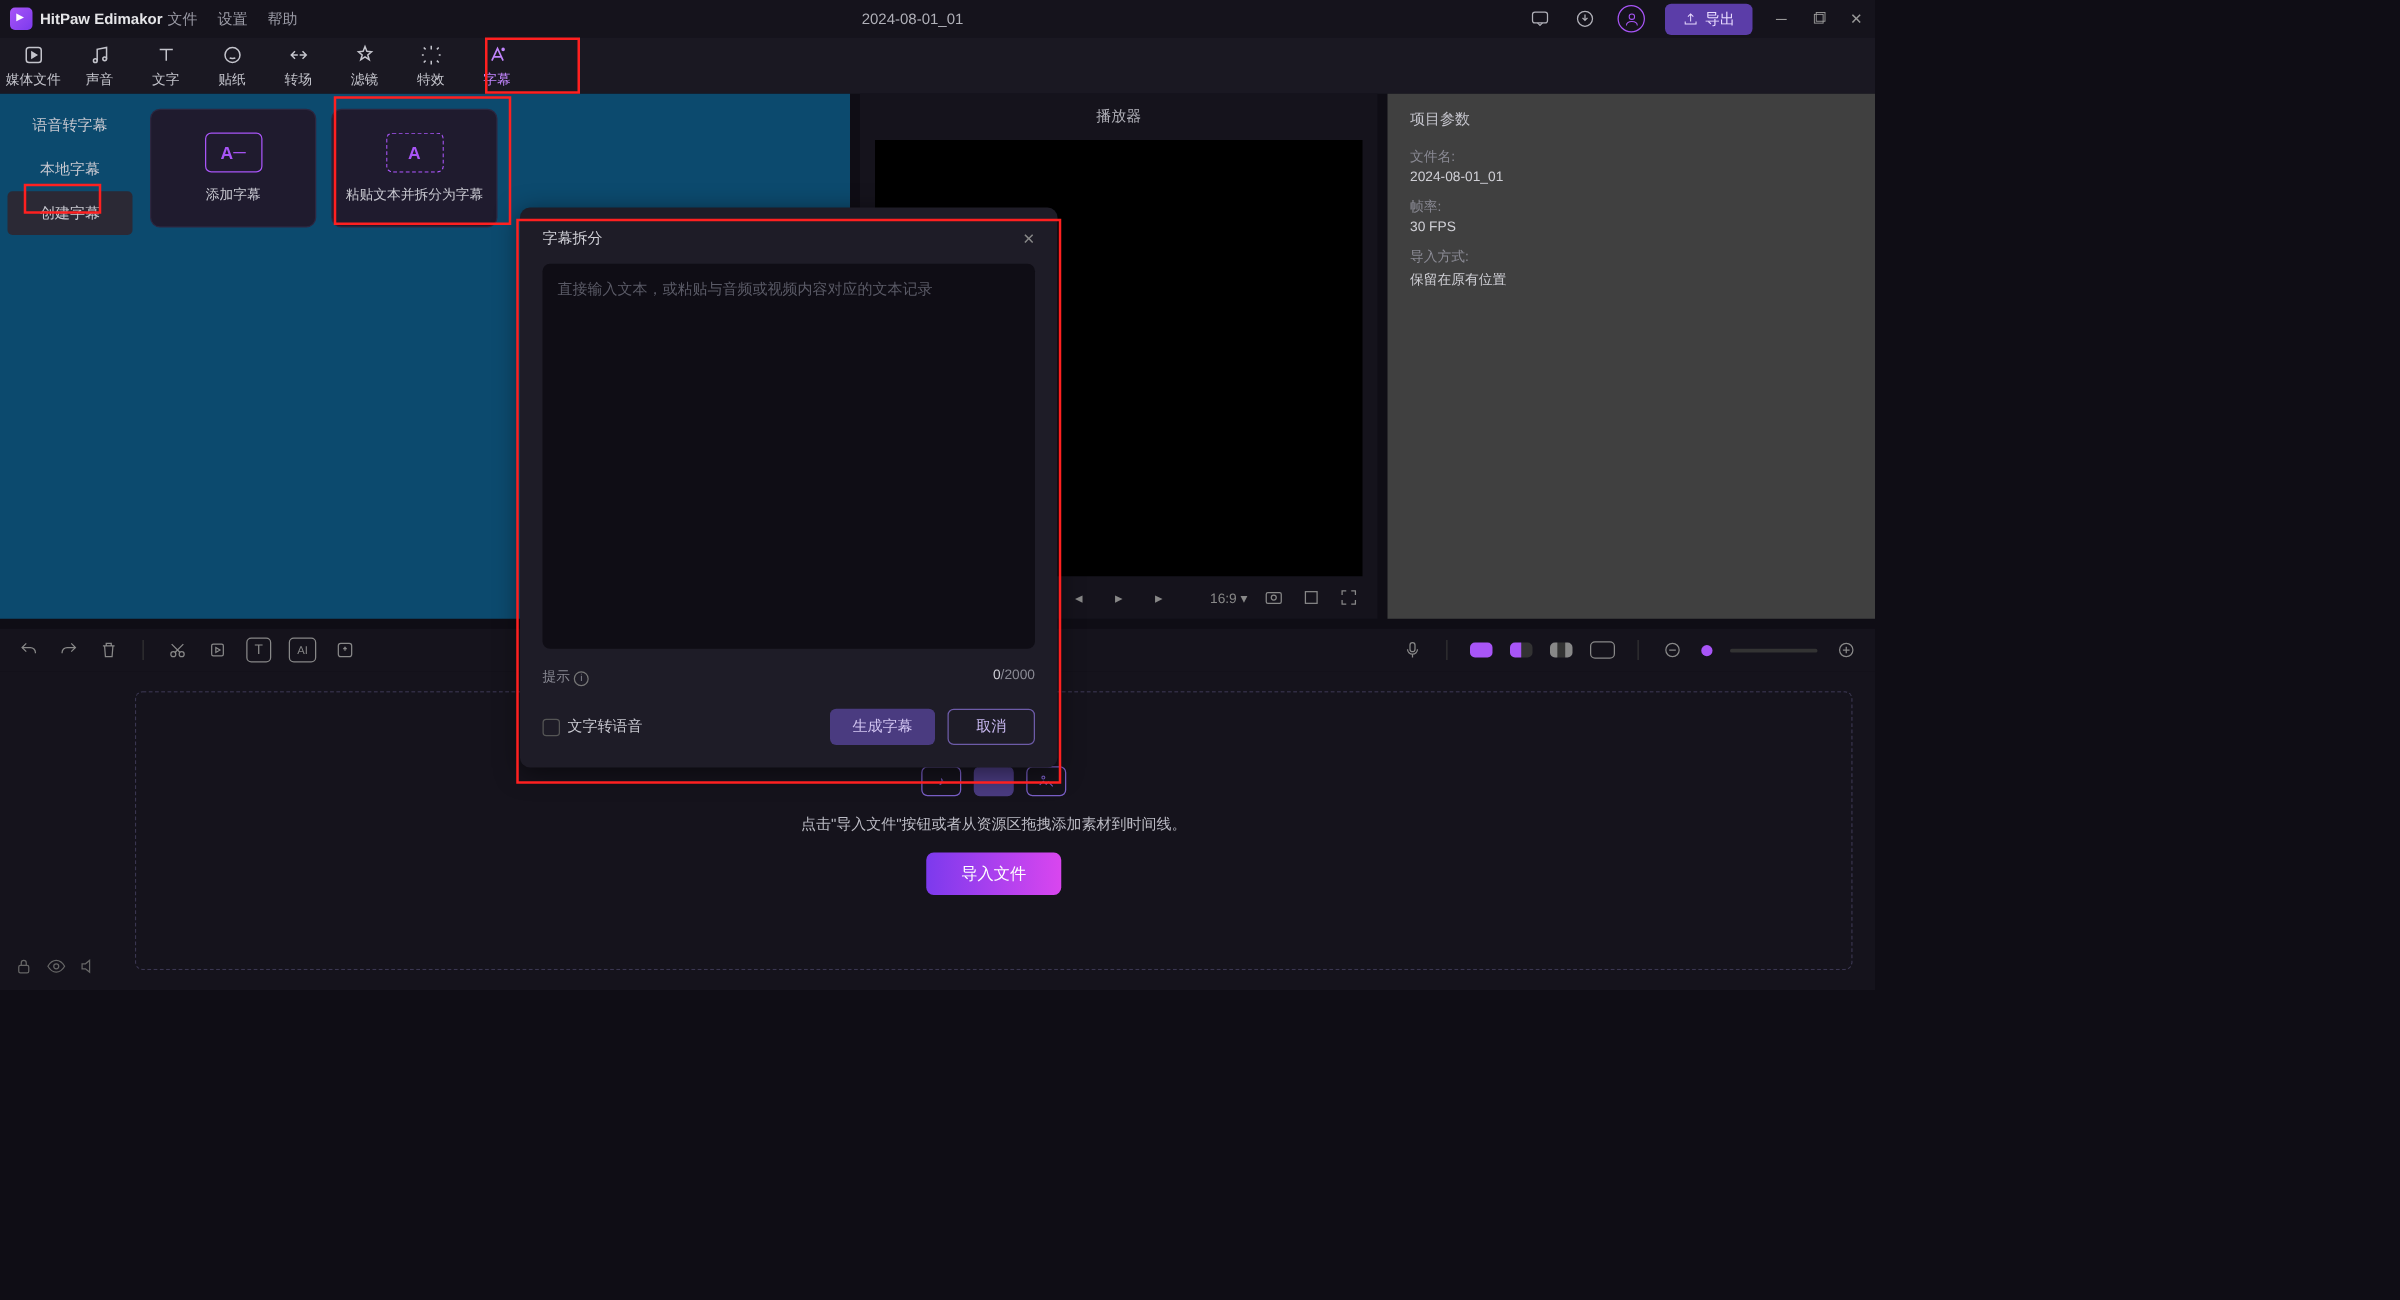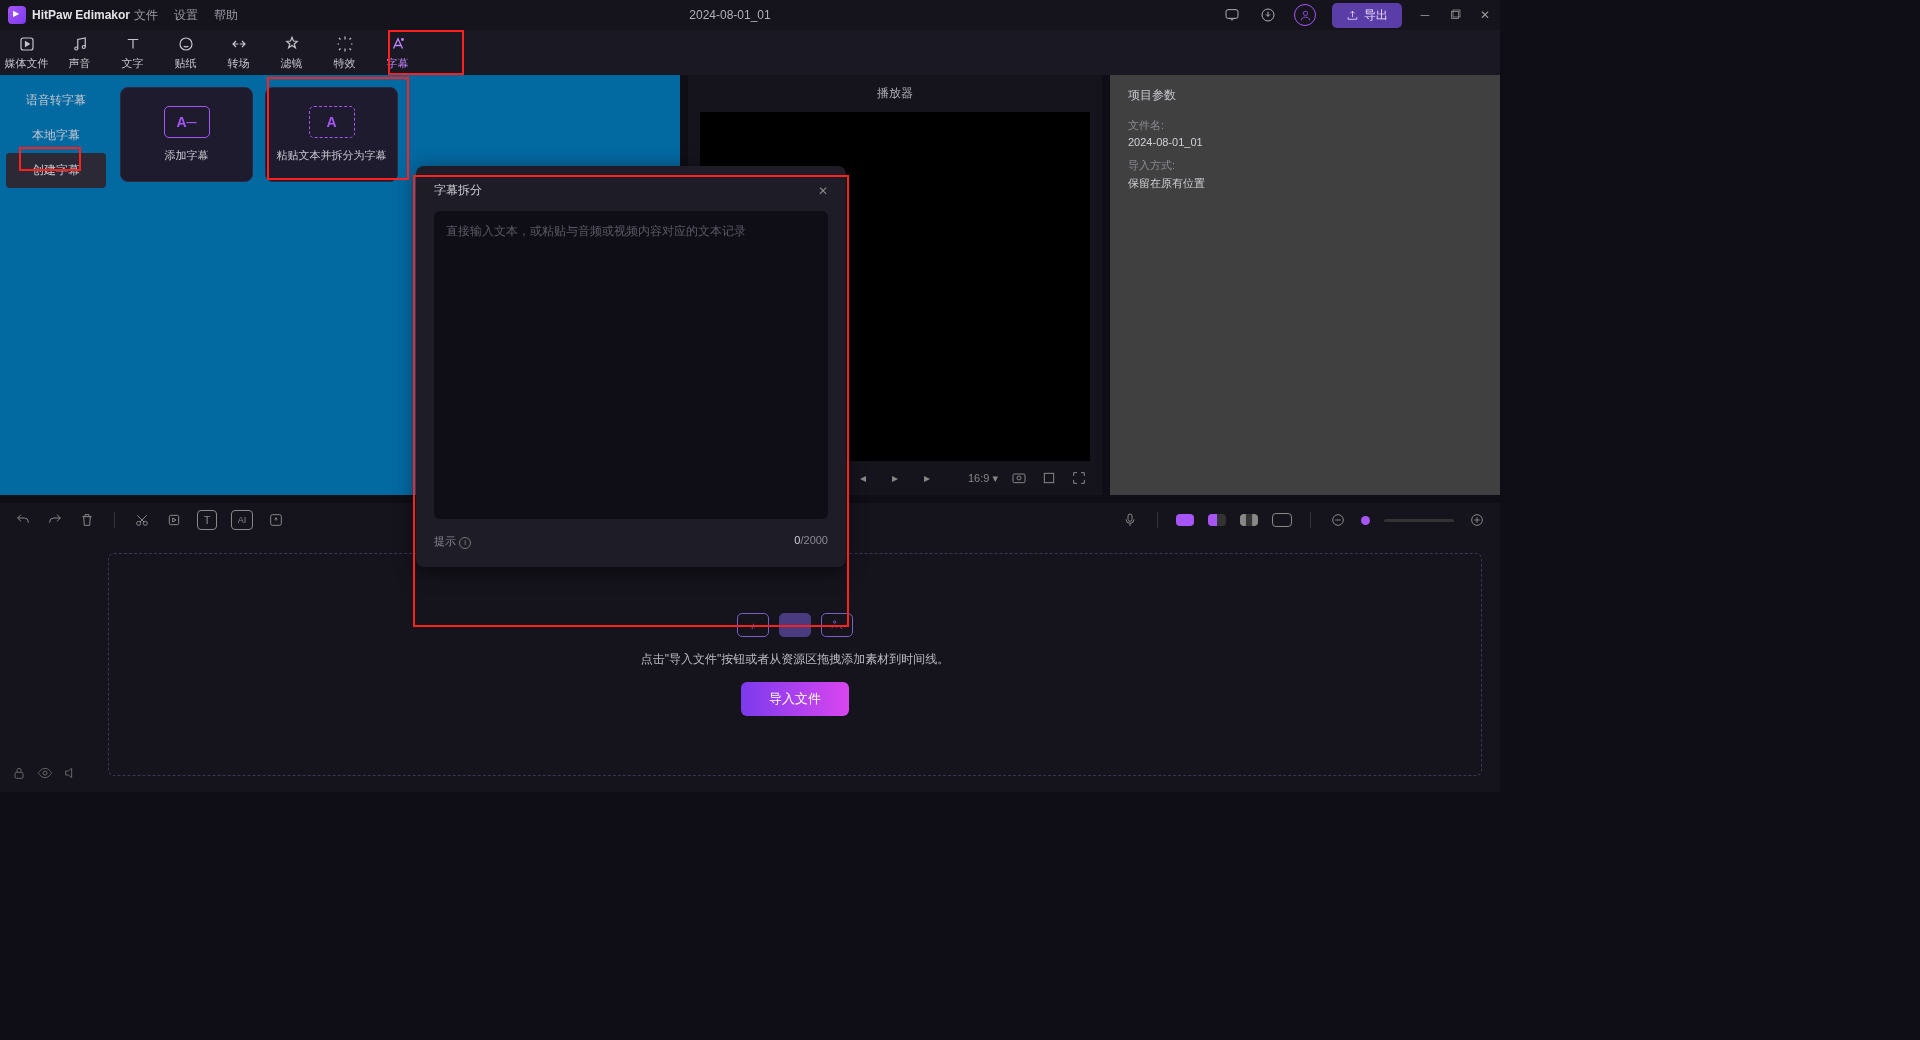--- a/index.html
+++ b/index.html
@@ -21,21 +21,21 @@
 .win-btn { width: 14px; height: 14px; display: inline-flex; align-items: center; justify-content: center; color: #999; cursor: pointer; }
 
 
 .toolbar { height: 45px; background: #1a1822; display: flex; align-items: stretch; }
 .tool-tab { width: 53px; display: flex; flex-direction: column; align-items: center; justify-content: center; gap: 3px; color: #c4c4cc; cursor: pointer; font-size: 11px; }
 .tool-tab.active { color: #c084fc; }
 .tool-tab svg { width: 18px; height: 18px; }
 
 
 .main { display: flex; height: 420px; }
-.left-panel { display: flex; width: 680px; background: #0369a1; }
+.left-panel { display: flex; width: 680px; background: #0c4a6e; }
 .sidebar2 { width: 112px; padding-top: 8px; }
 .side-item { padding: 9px 0; text-align: center; color: #c8c8d0; cursor: pointer; font-size: 12px; border-radius: 4px; margin: 0 6px; }
 .side-item.active { background: #2b2935; }
 
 .card-area { flex: 1; padding: 12px 8px; display: flex; gap: 12px; align-items: flex-start; }
 .card { width: 133px; height: 95px; background: #1f1b2e; border: 1px solid #2d2740; border-radius: 8px; display: flex; flex-direction: column; align-items: center; justify-content: center; gap: 10px; cursor: pointer; }
 .card-icon { width: 46px; height: 32px; border: 1.5px solid #a855f7; border-radius: 5px; display: flex; align-items: center; justify-content: center; color: #a855f7; font-weight: bold; font-size: 14px; }
 .card-icon.b { border-style: dashed; }
 .card-label { font-size: 11px; color: #c8c8d0; }
 
@@ -234,20 +234,21 @@
               <path d="M4 9V4h5M20 9V4h-5M4 15v5h5M20 15v5h-5"></path>
             </svg>
           </span>
       </div>
     </div>
   </div>
 
   <div class="props-panel">
     <h5>项目参数</h5>
     <div class="prop-row"><span>文件名:</span><span class="val">2024-08-01_01</span></div>
+    <div class="prop-row"><span>帧率:</span><span class="val">30 FPS</span></div>
     <div class="prop-row"><span>导入方式:</span><span class="val">保留在原有位置</span></div>
   </div>
 </div>
 
 <div class="timeline-bar">
   <span class="tl-ico">
       <svg class="svgico" viewBox="0 0 24 24">
         <path d="M9 14l-5-5 5-5"></path>
         <path d="M4 9h10a6 6 0 016 6v1"></path>
       </svg>
@@ -355,18 +356,25 @@
 <div class="modal">
   <div class="modal-head">
     <span>字幕拆分</span>
     <span class="modal-close">✕</span>
   </div>
   <textarea placeholder="直接输入文本，或粘贴与音频或视频内容对应的文本记录" style=""></textarea>
   <div class="modal-hint">
     <span><span>提示</span> <span style="display:inline-block;width:12px;height:12px;border:1px solid #777;border-radius:50%;font-size:8px;text-align:center;line-height:10px">i</span></span>
     <span><span style="color:#cfcfd6">0</span><span>/</span><span>2000</span></span>
   </div>
+  <div class="modal-foot">
+    <span class="chk"></span>
+    <span>文字转语音</span>
+    <span class="spacer"></span>
+    <span class="btn-primary">生成字幕</span>
+    <span class="btn-ghost">取消</span>
+  </div>
 </div>
 
 <div class="hl" style="left:388px;top:30px;width:76px;height:45px"></div>
 <div class="hl" style="left:19px;top:147px;width:62px;height:24px"></div>
 <div class="hl" style="left:267px;top:77px;width:142px;height:103px"></div>
 <div class="hl" style="left:413px;top:175px;width:436px;height:452px"></div>
 
 </body></html>

